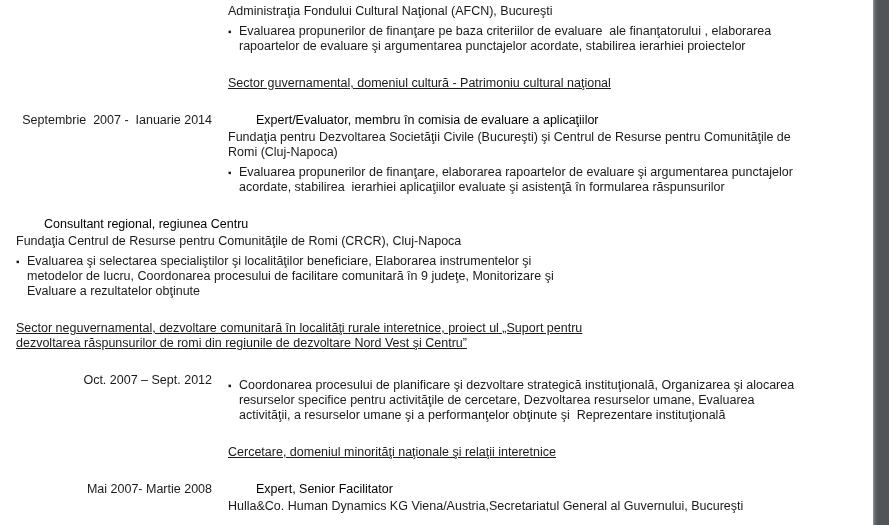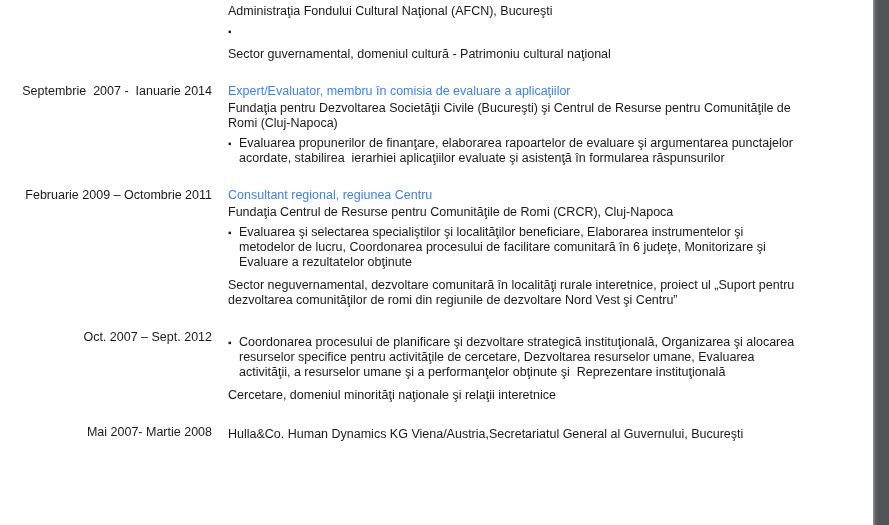--- a/index.html
+++ b/index.html
@@ -30,96 +30,98 @@
   }
   .entry { display: flex; margin-top: 22px; }
   .entry.first { margin-top: 0; }
   .date-col {
     width: 212px;
     flex: none;
     text-align: right;
     white-space: pre;
   }
   .body-col { flex: 1; margin-left: 16px; min-width: 0; }
-  .title { color: #3b82f6; white-space: pre; }
+  .title { color: #000000; white-space: pre; margin-left: 28px; }
   .org { margin-top: 2px; white-space: pre; }
   .org.no-title { margin-top: 0; }
   .bullet-item { display: flex; margin-top: 5px; }
   .bullet-marker {
     width: 11px;
     flex: none;
     font-size: 10px;
     line-height: 15px;
   }
   .bullet-text { white-space: pre; }
-  .sector { margin-top: 8px; white-space: pre; }
+  .sector { margin-top: 22px; white-space: pre; text-decoration: underline; }
 </style>
 </head>
 <body>
 
 <div class="page">
   <div class="content">
 
     <div class="entry first">
       <div class="date-col"></div>
       <div class="body-col">
         <div class="org no-title">Administraţia Fondului Cultural Naţional (AFCN), Bucureşti</div>
         <div class="bullet-item">
           <span class="bullet-marker">▪</span>
+          <div class="bullet-text">Evaluarea propunerilor de finanţare pe baza criteriilor de evaluare  ale finanţatorului , elaborarea
+rapoartelor de evaluare şi argumentarea punctajelor acordate, stabilirea ierarhiei proiectelor</div>
         </div>
         <div class="sector">Sector guvernamental, domeniul cultură - Patrimoniu cultural naţional</div>
       </div>
     </div>
 
     <div class="entry">
       <div class="date-col">Septembrie  2007 -  Ianuarie 2014</div>
       <div class="body-col">
         <div class="title">Expert/Evaluator, membru în comisia de evaluare a aplicaţiilor</div>
         <div class="org">Fundaţia pentru Dezvoltarea Societăţii Civile (Bucureşti) şi Centrul de Resurse pentru Comunităţile de
 Romi (Cluj-Napoca)</div>
         <div class="bullet-item">
           <span class="bullet-marker">▪</span>
           <div class="bullet-text">Evaluarea propunerilor de finanţare, elaborarea rapoartelor de evaluare şi argumentarea punctajelor
 acordate, stabilirea  ierarhiei aplicaţiilor evaluate şi asistenţă în formularea răspunsurilor</div>
         </div>
       </div>
     </div>
 
     <div class="entry">
-      <div class="date-col">Februarie 2009 – Octombrie 2011</div>
       <div class="body-col">
         <div class="title">Consultant regional, regiunea Centru</div>
         <div class="org">Fundaţia Centrul de Resurse pentru Comunităţile de Romi (CRCR), Cluj-Napoca</div>
         <div class="bullet-item">
           <span class="bullet-marker">▪</span>
           <div class="bullet-text">Evaluarea şi selectarea specialiştilor şi localităţilor beneficiare, Elaborarea instrumentelor şi
-metodelor de lucru, Coordonarea procesului de facilitare comunitară în 6 judeţe, Monitorizare şi
+metodelor de lucru, Coordonarea procesului de facilitare comunitară în 9 judeţe, Monitorizare şi
 Evaluare a rezultatelor obţinute</div>
         </div>
         <div class="sector">Sector neguvernamental, dezvoltare comunitară în localităţi rurale interetnice, proiect ul „Suport pentru
-dezvoltarea comunităţilor de romi din regiunile de dezvoltare Nord Vest şi Centru”</div>
+dezvoltarea răspunsurilor de romi din regiunile de dezvoltare Nord Vest şi Centru”</div>
       </div>
     </div>
 
     <div class="entry">
       <div class="date-col">Oct. 2007 – Sept. 2012</div>
       <div class="body-col">
         <div class="bullet-item">
           <span class="bullet-marker">▪</span>
           <div class="bullet-text">Coordonarea procesului de planificare şi dezvoltare strategică instituţională, Organizarea şi alocarea
 resurselor specifice pentru activităţile de cercetare, Dezvoltarea resurselor umane, Evaluarea
 activităţii, a resurselor umane şi a performanţelor obţinute şi  Reprezentare instituţională</div>
         </div>
         <div class="sector">Cercetare, domeniul minorităţi naţionale şi relaţii interetnice</div>
       </div>
     </div>
 
     <div class="entry">
       <div class="date-col">Mai 2007- Martie 2008</div>
       <div class="body-col">
+        <div class="title">Expert, Senior Facilitator</div>
         <div class="org">Hulla&amp;Co. Human Dynamics KG Viena/Austria,Secretariatul General al Guvernului, Bucureşti</div>
       </div>
     </div>
 
   </div>
 
   <div class="viewer-strip"></div>
 </div>
 
 </body></html>

